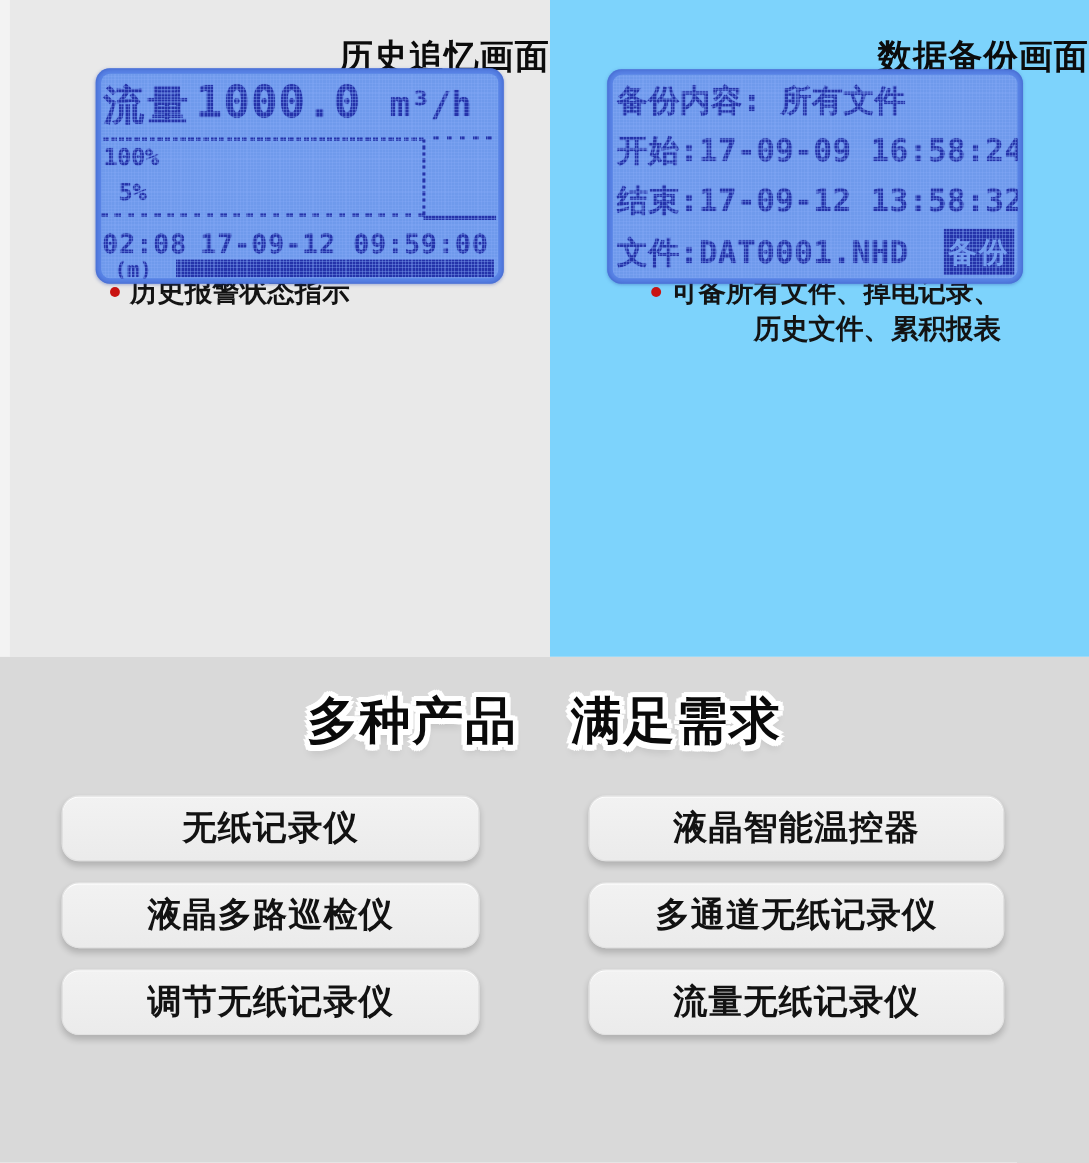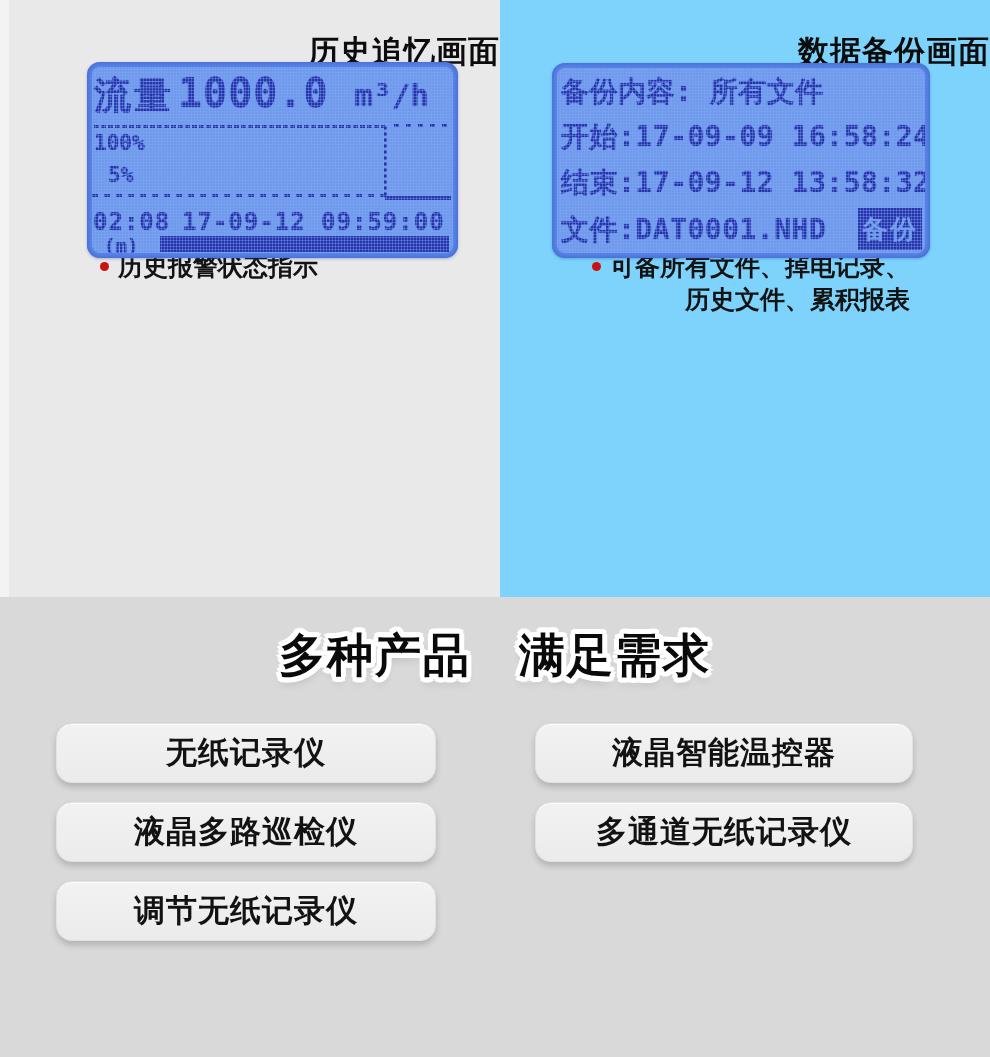--- a/index.html
+++ b/index.html
@@ -186,14 +186,15 @@
 </section>
 
 <section class="bottom">
   <h1 class="products-title">多种产品　满足需求</h1>
   <div class="pgrid">
     <div class="pbtn">无纸记录仪</div>
     <div class="pbtn">液晶智能温控器</div>
     <div class="pbtn">液晶多路巡检仪</div>
     <div class="pbtn">多通道无纸记录仪</div>
     <div class="pbtn">调节无纸记录仪</div>
+    <div class="pbtn">流量无纸记录仪</div>
   </div>
 </section>
 
 </body></html>

